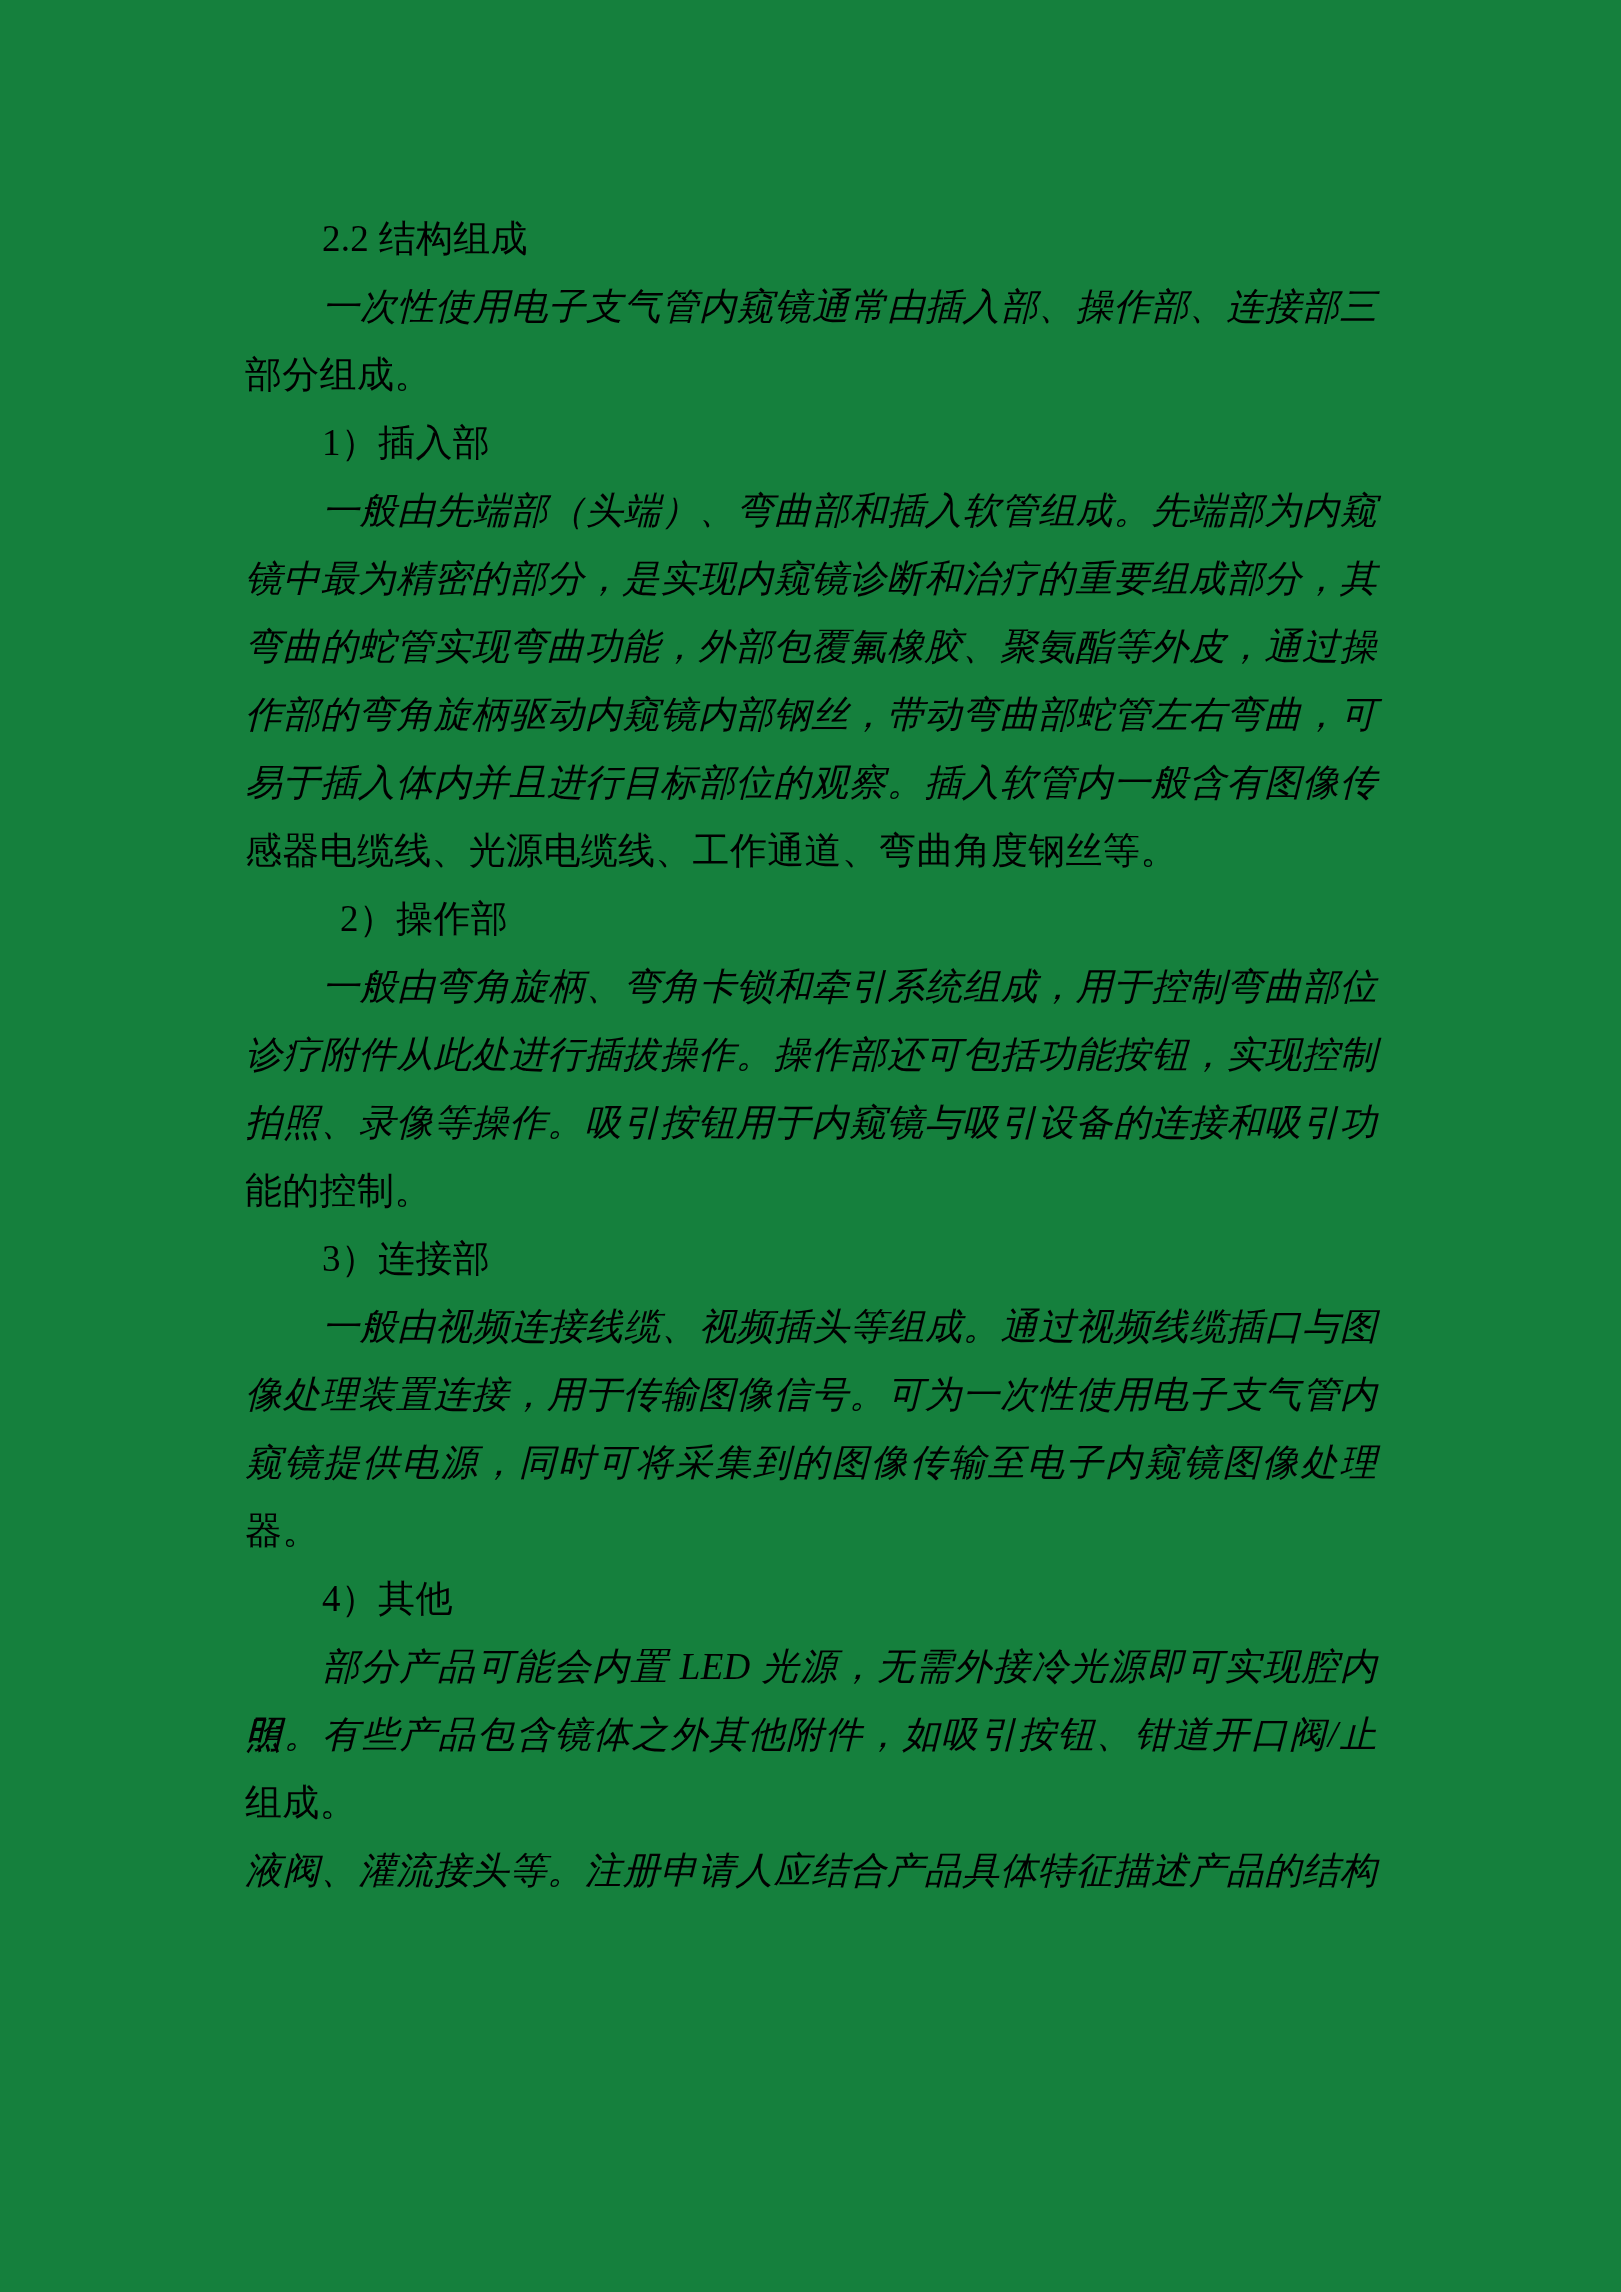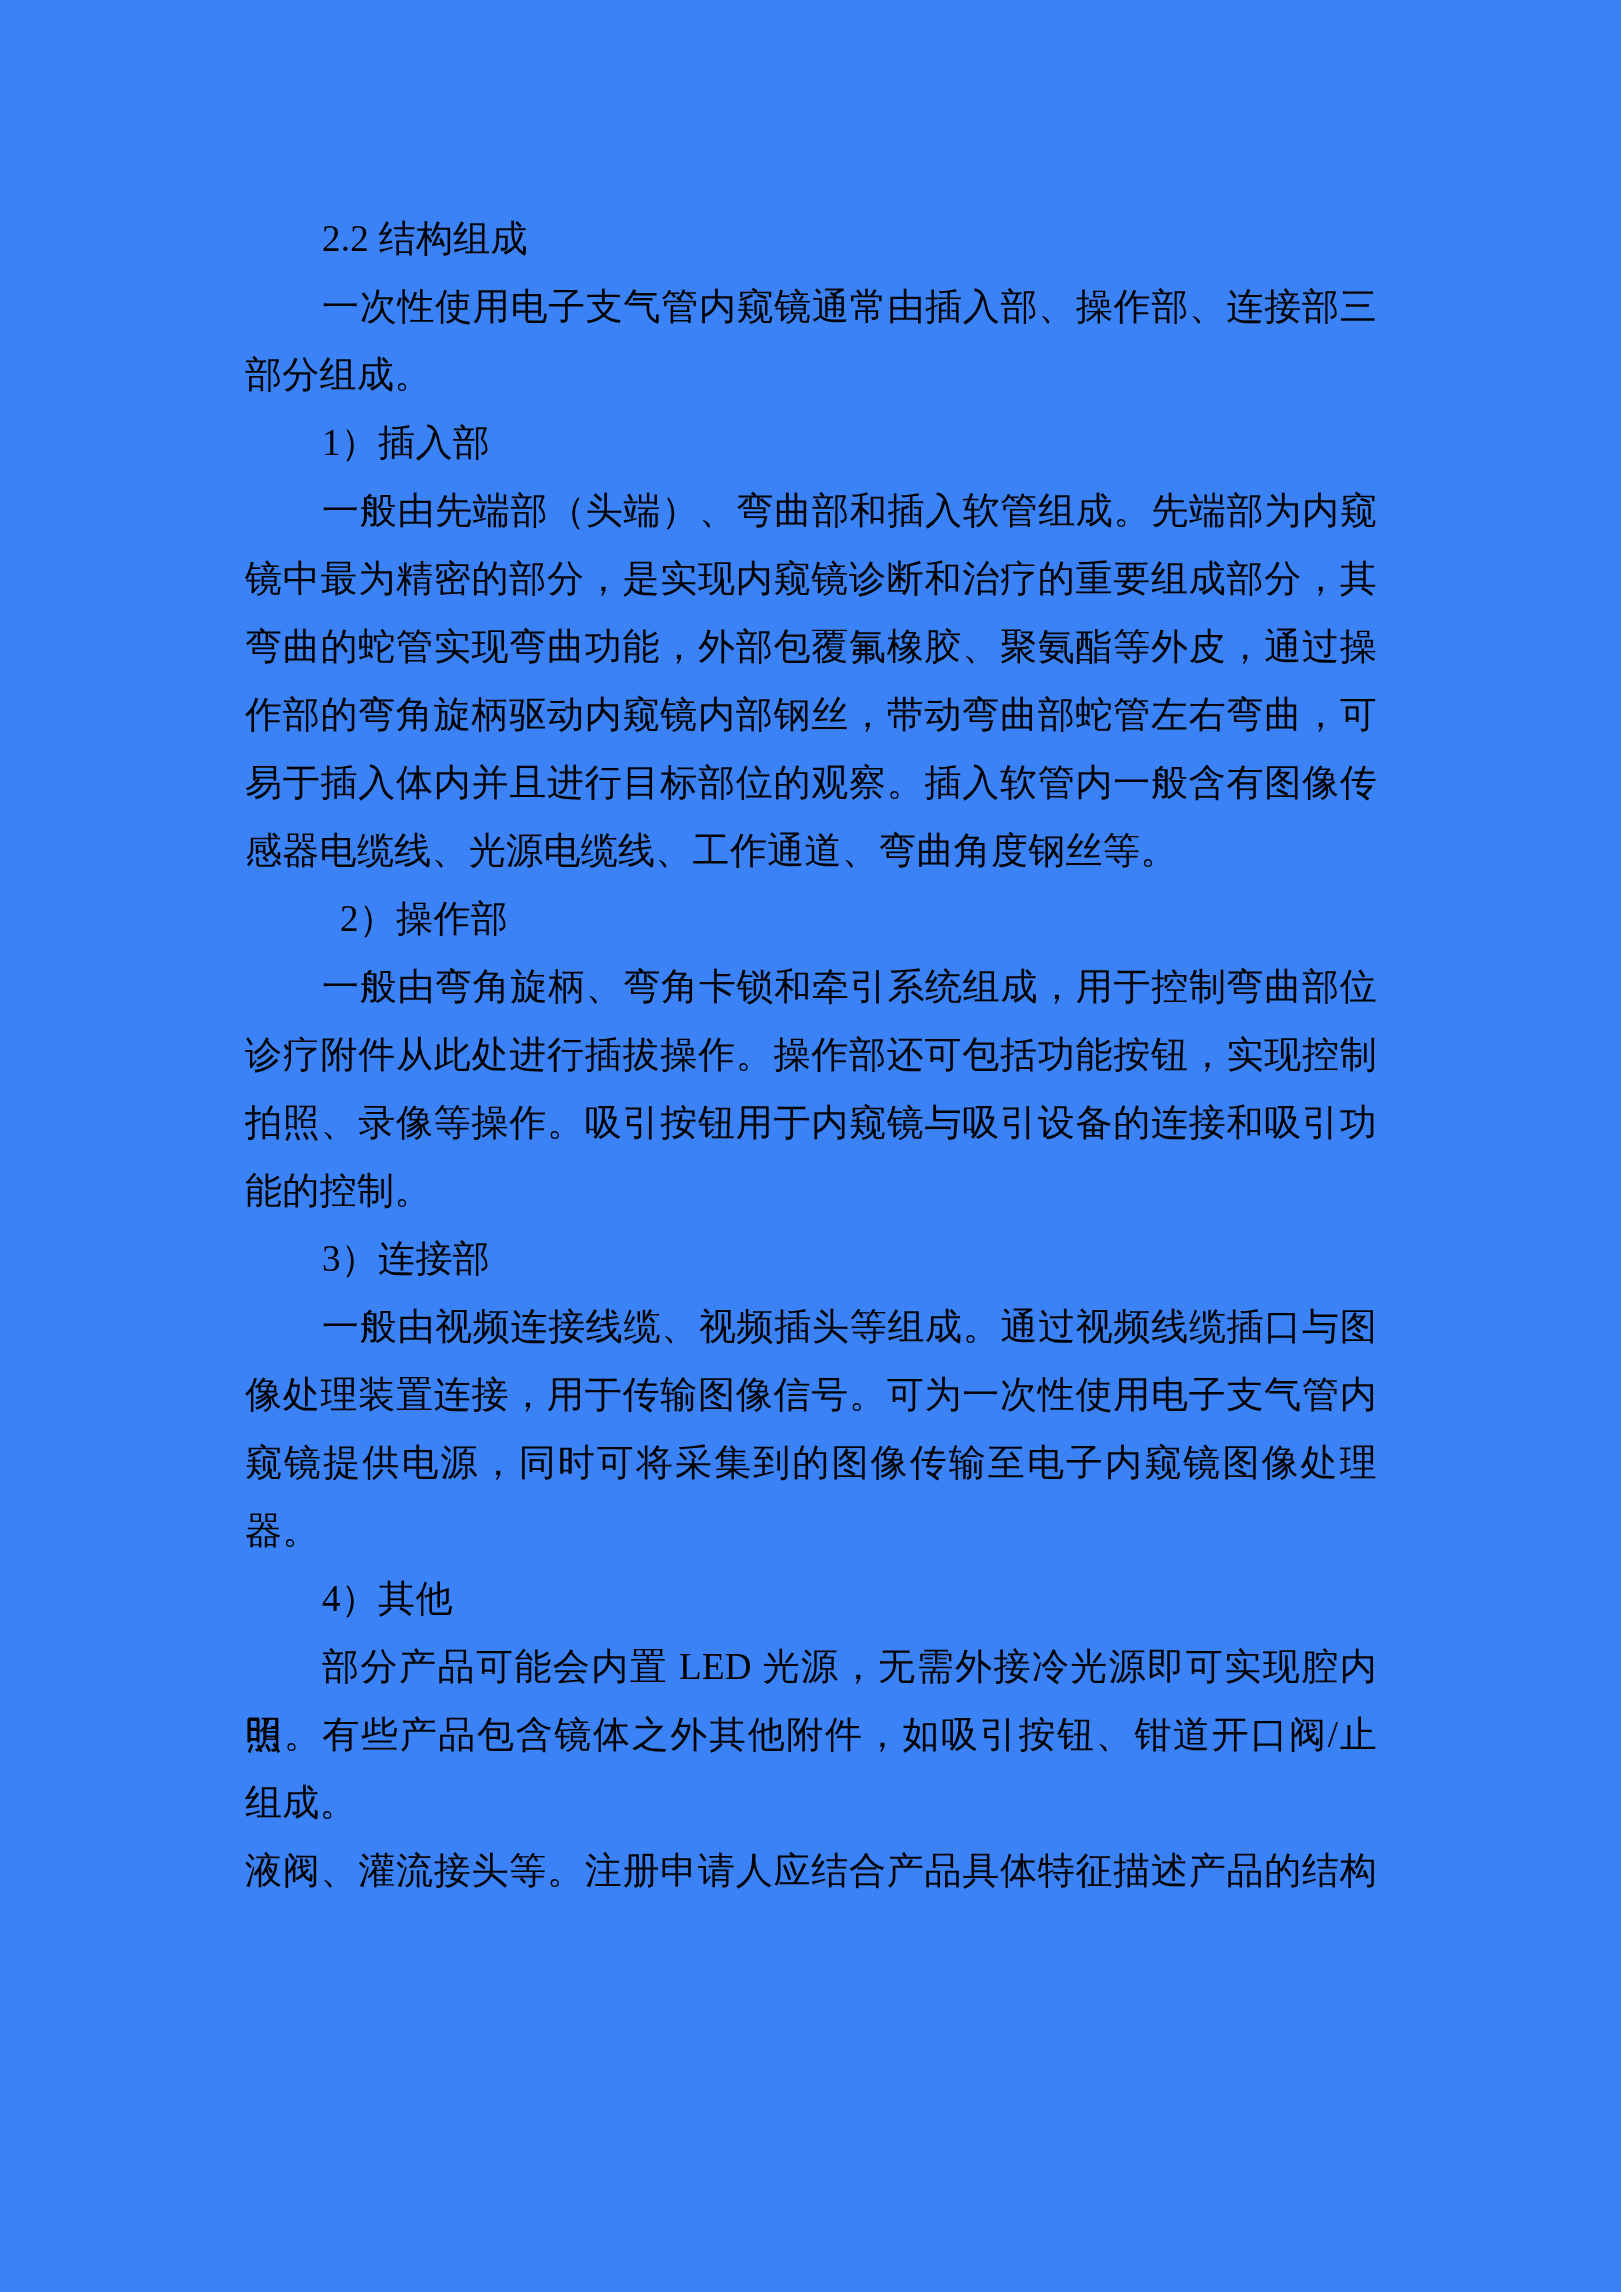--- a/index.html
+++ b/index.html
@@ -4,21 +4,21 @@
 <style>
   html, body {
     margin: 0;
     padding: 0;
     background: #ffffff;
   }
   .page {
     position: relative;
     width: 1621px;
     height: 2293px;
-    background: #3b82f6;
+    background: #15803d;
     overflow: hidden;
     font-family: "Liberation Serif", "DejaVu Serif", serif;
     color: #000000;
   }
   .textblock {
     position: absolute;
     left: 245px;
     top: 205px;
     width: 1132px;
   }
@@ -27,20 +27,21 @@
     line-height: 68px;
     font-size: 37px;
     letter-spacing: 0.3px;
     white-space: pre;
     font-weight: 400;
   }
   .just {
     white-space: normal;
     text-align: justify;
     text-align-last: justify;
+    font-style: italic;
   }
   .ind2  { text-indent: 77px; }
   .ind25 { text-indent: 95px; }
 </style>
 </head>
 <body>
 
 <div class="page">
   <div class="textblock">
     <div class="line ind2">2.2 结构组成</div>

